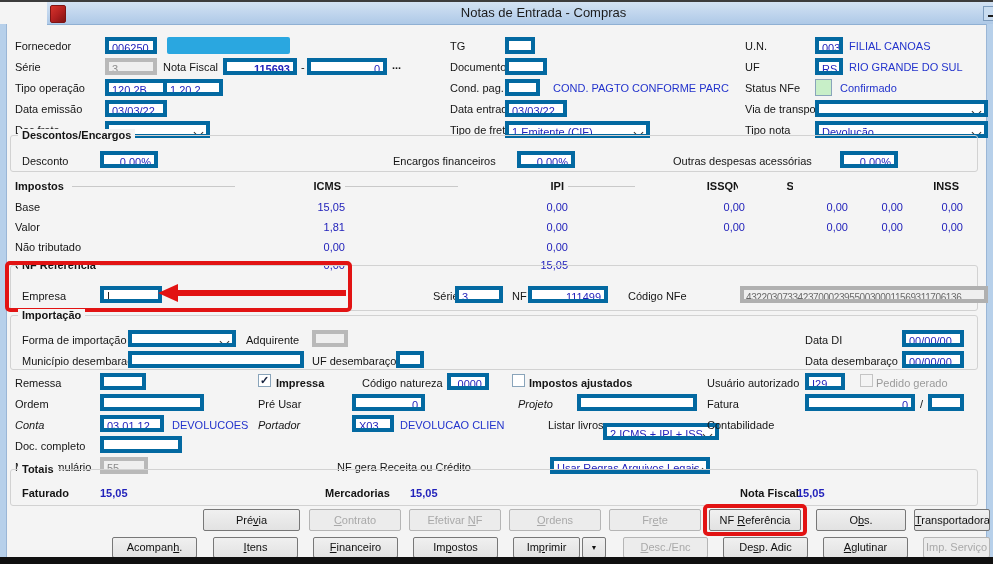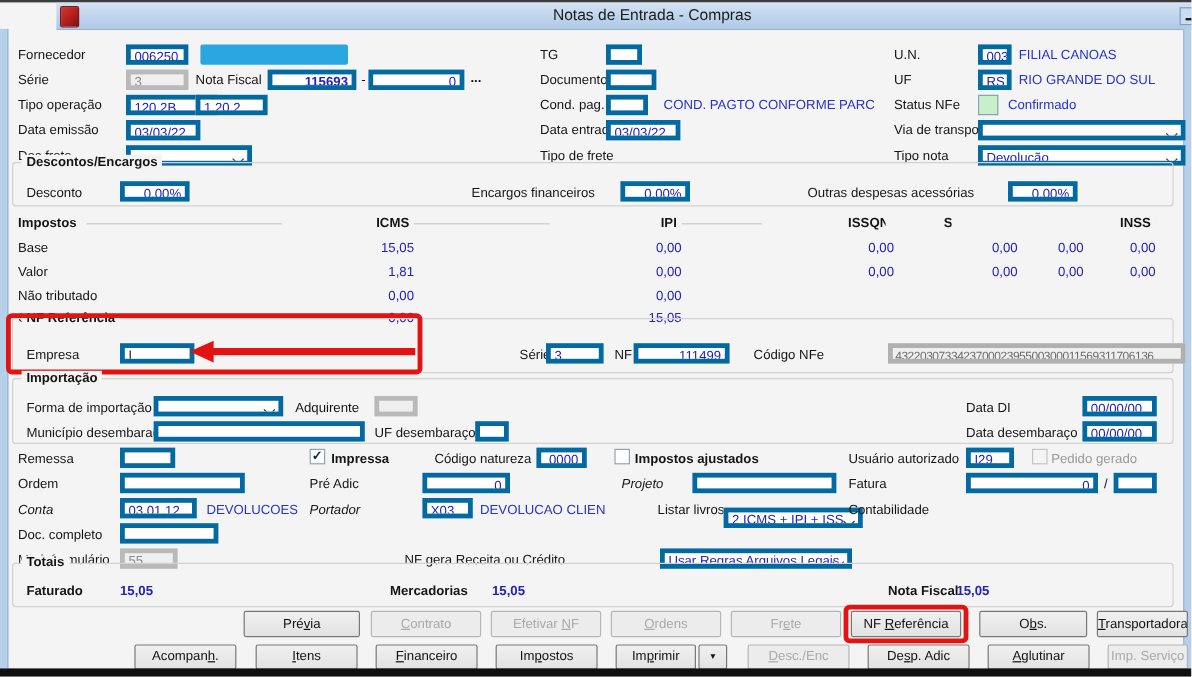--- a/index.html
+++ b/index.html
@@ -90,20 +90,21 @@
   <div class="F" style="left:505px;top:56px;width:42px;"></div>
 
   <span class="L" style="left:450px;top:79px;">Cond. pag.</span>
   <div class="F" style="left:505px;top:77px;width:35px;"></div>
   <span class="BL" style="left:553px;top:79px;">COND. PAGTO CONFORME PARC</span>
 
   <span class="L" style="left:450px;top:100px;">Data entrada</span>
   <div class="F" style="left:505px;top:98px;width:62px;">03/03/22</div>
 
   <span class="L" style="left:450px;top:121px;">Tipo de frete</span>
+  <div class="F dd" style="left:505px;top:119px;width:145px;"><span>1 Emitente (CIF)</span><span class="chev"></span></div>
 
   <span class="L" style="left:745px;top:37px;">U.N.</span>
   <div class="F" style="left:815px;top:35px;width:28px;">003</div>
   <span class="BL" style="left:849px;top:37px;">FILIAL CANOAS</span>
 
   <span class="L" style="left:745px;top:58px;">UF</span>
   <div class="F" style="left:815px;top:56px;width:28px;">RS</div>
   <span class="BL" style="left:849px;top:58px;">RIO GRANDE DO SUL</span>
 
   <span class="L" style="left:745px;top:79px;">Status NFe</span>
@@ -194,21 +195,21 @@
   <div class="F R" style="left:447px;top:371px;width:42px;">0000</div>
   <span class="CB" style="left:512px;top:372px;"></span>
   <span class="L B" style="left:529px;top:374px;">Impostos ajustados</span>
   <span class="L" style="left:707px;top:374px;">Usuário autorizado</span>
   <div class="F" style="left:805px;top:371px;width:40px;">I29</div>
   <span class="CB D" style="left:860px;top:372px;"></span>
   <span class="L G" style="left:876px;top:374px;">Pedido gerado</span>
 
   <span class="L" style="left:15px;top:395px;">Ordem</span>
   <div class="F" style="left:100px;top:392px;width:104px;"></div>
-  <span class="L" style="left:258px;top:395px;">Pré Adic</span>
+  <span class="L" style="left:258px;top:395px;">Pré Usar</span>
   <div class="F R" style="left:352px;top:392px;width:73px;">0</div>
   <span class="L I" style="left:518px;top:395px;">Projeto</span>
   <div class="F" style="left:577px;top:392px;width:120px;"></div>
   <span class="L" style="left:707px;top:395px;">Fatura</span>
   <div class="F R" style="left:805px;top:392px;width:110px;">0</div>
   <span class="L" style="left:920px;top:395px;">/</span>
   <div class="F" style="left:928px;top:392px;width:36px;"></div>
 
   <span class="L I" style="left:15px;top:416px;">Conta</span>
   <div class="F" style="left:100px;top:413px;width:64px;">03.01.12</div>

